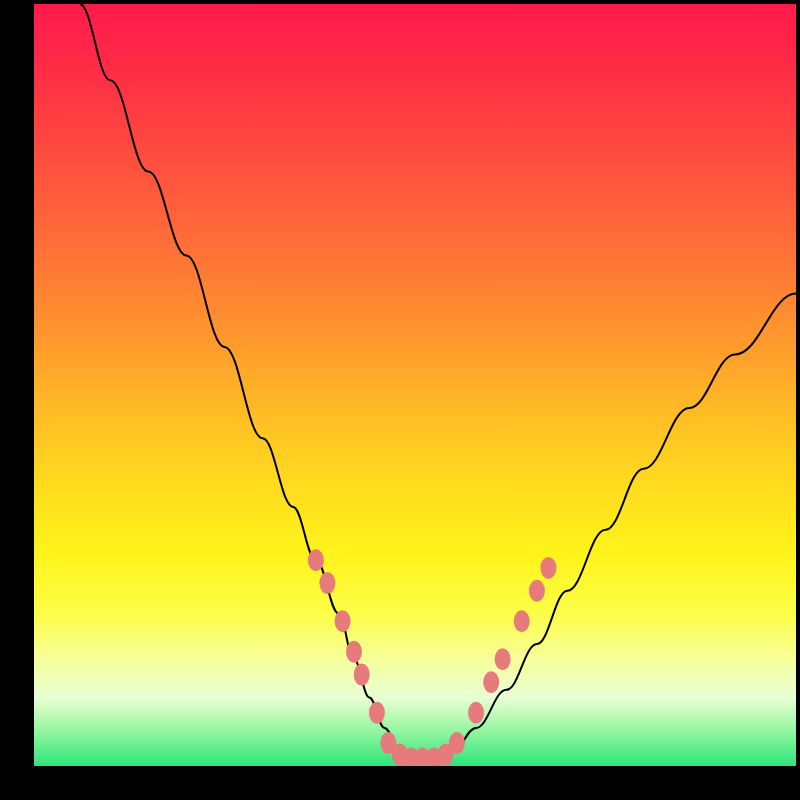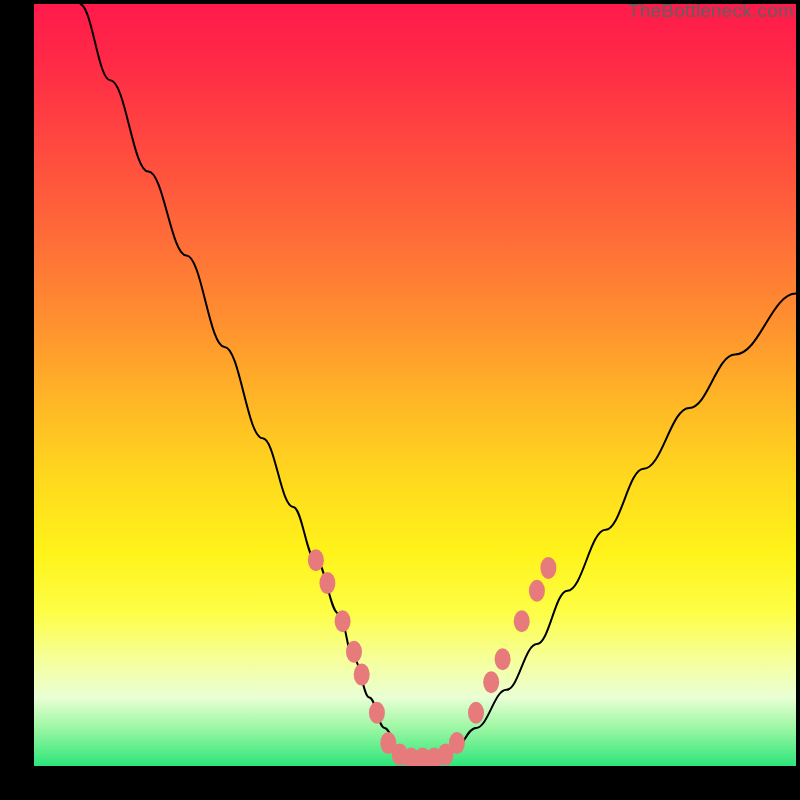--- a/index.html
+++ b/index.html
@@ -48,14 +48,13 @@
           <ellipse cx="422.9" cy="739.1" rx="8" ry="11" fill="#e77b7b"></ellipse>
           <ellipse cx="442.0" cy="708.7" rx="8" ry="11" fill="#e77b7b"></ellipse>
           <ellipse cx="457.2" cy="678.2" rx="8" ry="11" fill="#e77b7b"></ellipse>
           <ellipse cx="468.6" cy="655.3" rx="8" ry="11" fill="#e77b7b"></ellipse>
           <ellipse cx="487.7" cy="617.2" rx="8" ry="11" fill="#e77b7b"></ellipse>
           <ellipse cx="502.9" cy="586.7" rx="8" ry="11" fill="#e77b7b"></ellipse>
           <ellipse cx="514.4" cy="563.9" rx="8" ry="11" fill="#e77b7b"></ellipse>
         </g>
     </svg>
   </div>
-  <div class="wm">TheBottleneck.com</div>
 </div>
 
 </body></html>

